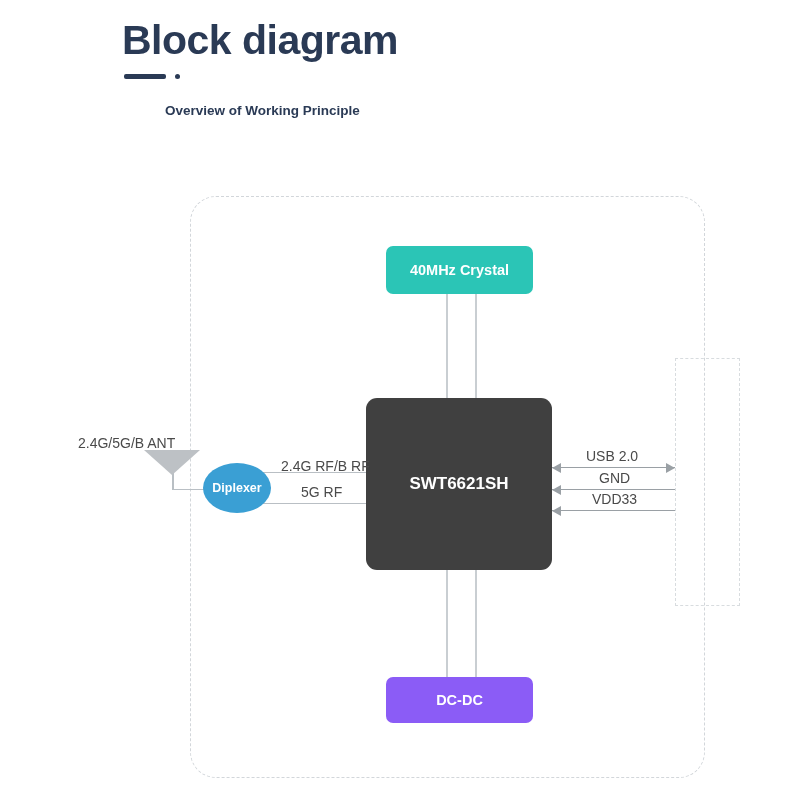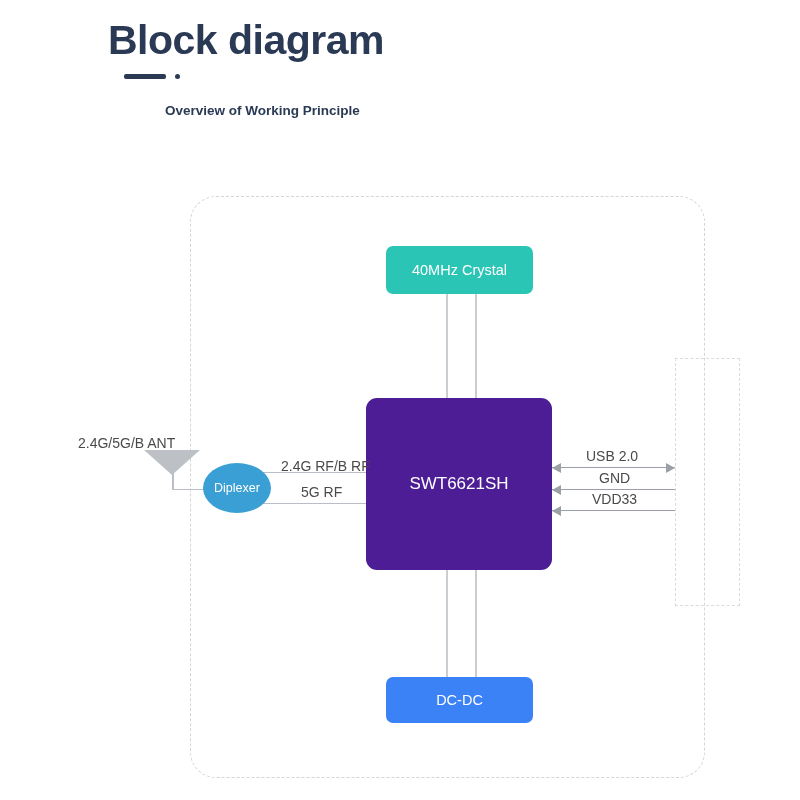--- a/index.html
+++ b/index.html
@@ -17,21 +17,21 @@
   #page {
     position: relative;
     width: 800px;
     height: 800px;
     background: #ffffff;
   }
 
   
   #header-title {
     position: absolute;
-    left: 108px;
+    left: 122px;
     top: 17px;
     font-size: 41px;
     font-weight: bold;
     letter-spacing: -0.5px;
     color: #2a3a55;
     white-space: nowrap;
   }
   #title-dash {
     position: absolute;
     left: 124px;
@@ -83,45 +83,46 @@
   }
 
   
   .block {
     position: absolute;
     display: flex;
     align-items: center;
     justify-content: center;
     color: #ffffff;
     box-sizing: border-box;
+    font-weight: bold;
   }
   #crystal-block {
     left: 386px;
     top: 246px;
     width: 147px;
     height: 48px;
     background: #2bc5b6;
     border-radius: 7px;
     font-size: 14.5px;
   }
   #main-chip-block {
     left: 366px;
     top: 398px;
     width: 186px;
     height: 172px;
-    background: #4c1d95;
+    background: #404040;
     border-radius: 11px;
     font-size: 17px;
   }
   #dcdc-block {
     left: 386px;
     top: 677px;
     width: 147px;
     height: 46px;
-    background: #3b82f6;
+    background: #8b5cf6;
     border-radius: 7px;
     font-size: 14.5px;
   }
   #diplexer-block {
     left: 203px;
     top: 463px;
     width: 68px;
     height: 50px;
     background: #3a9fd4;
     border-radius: 50%;

